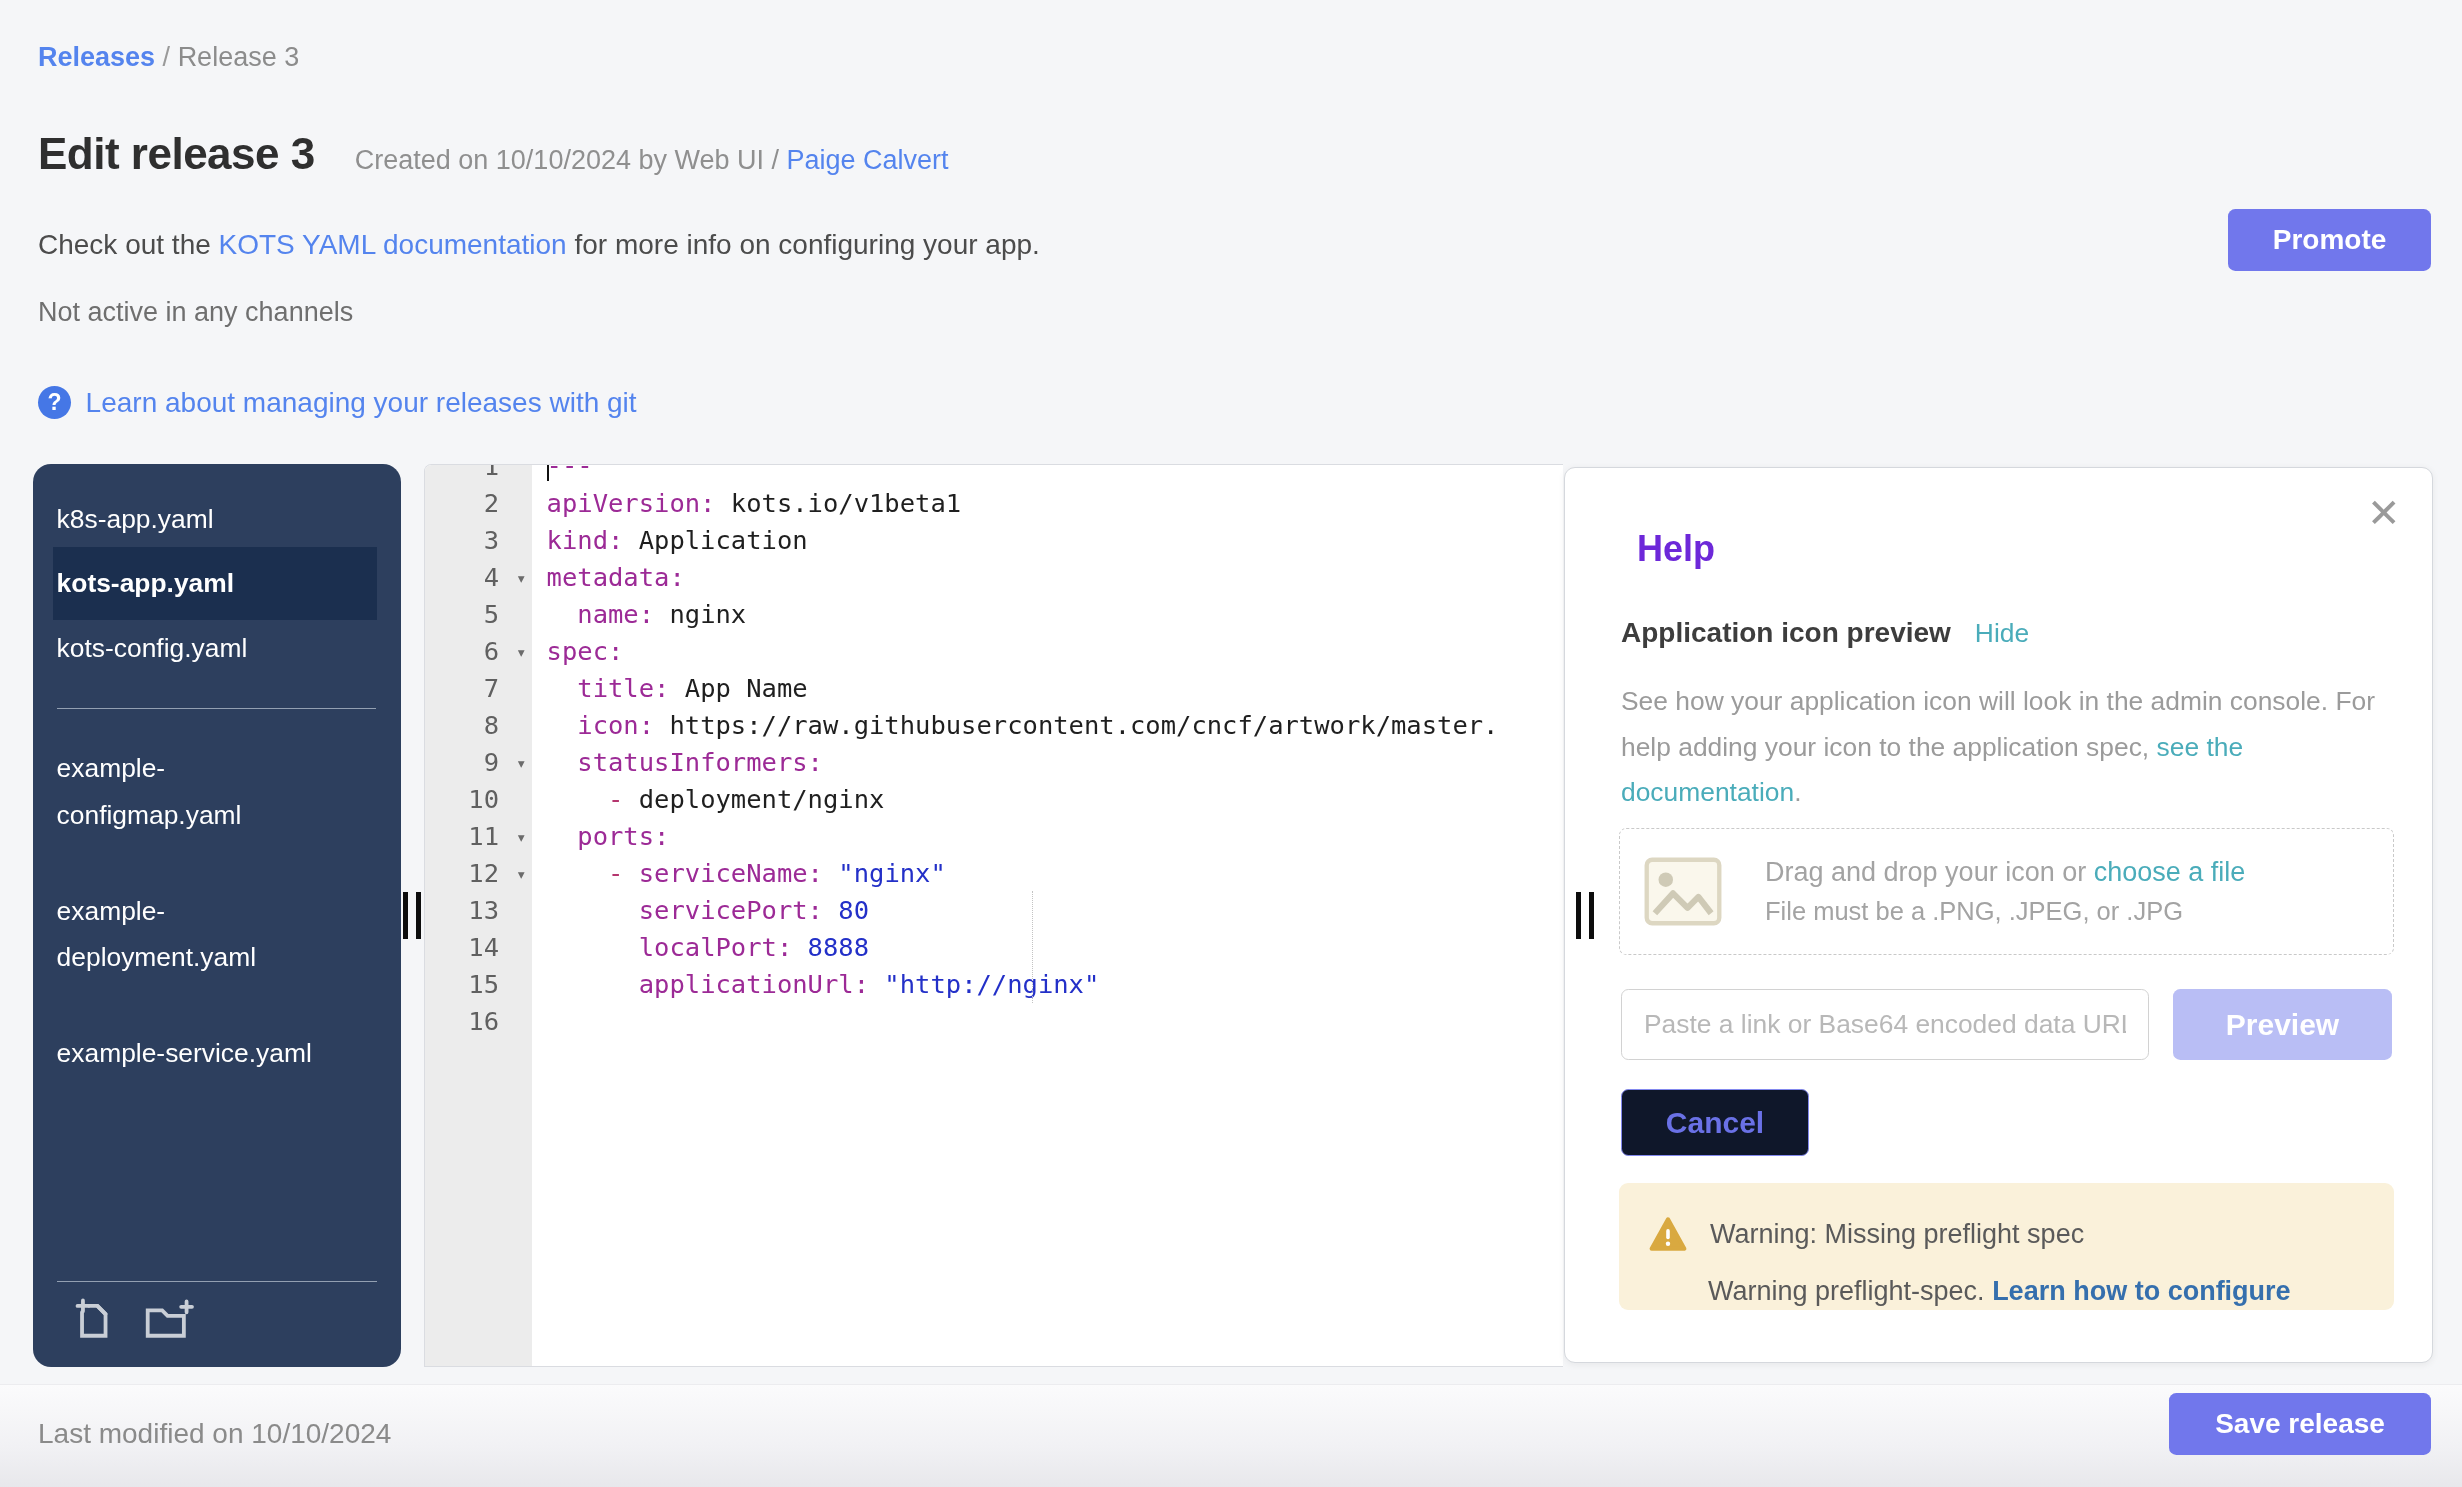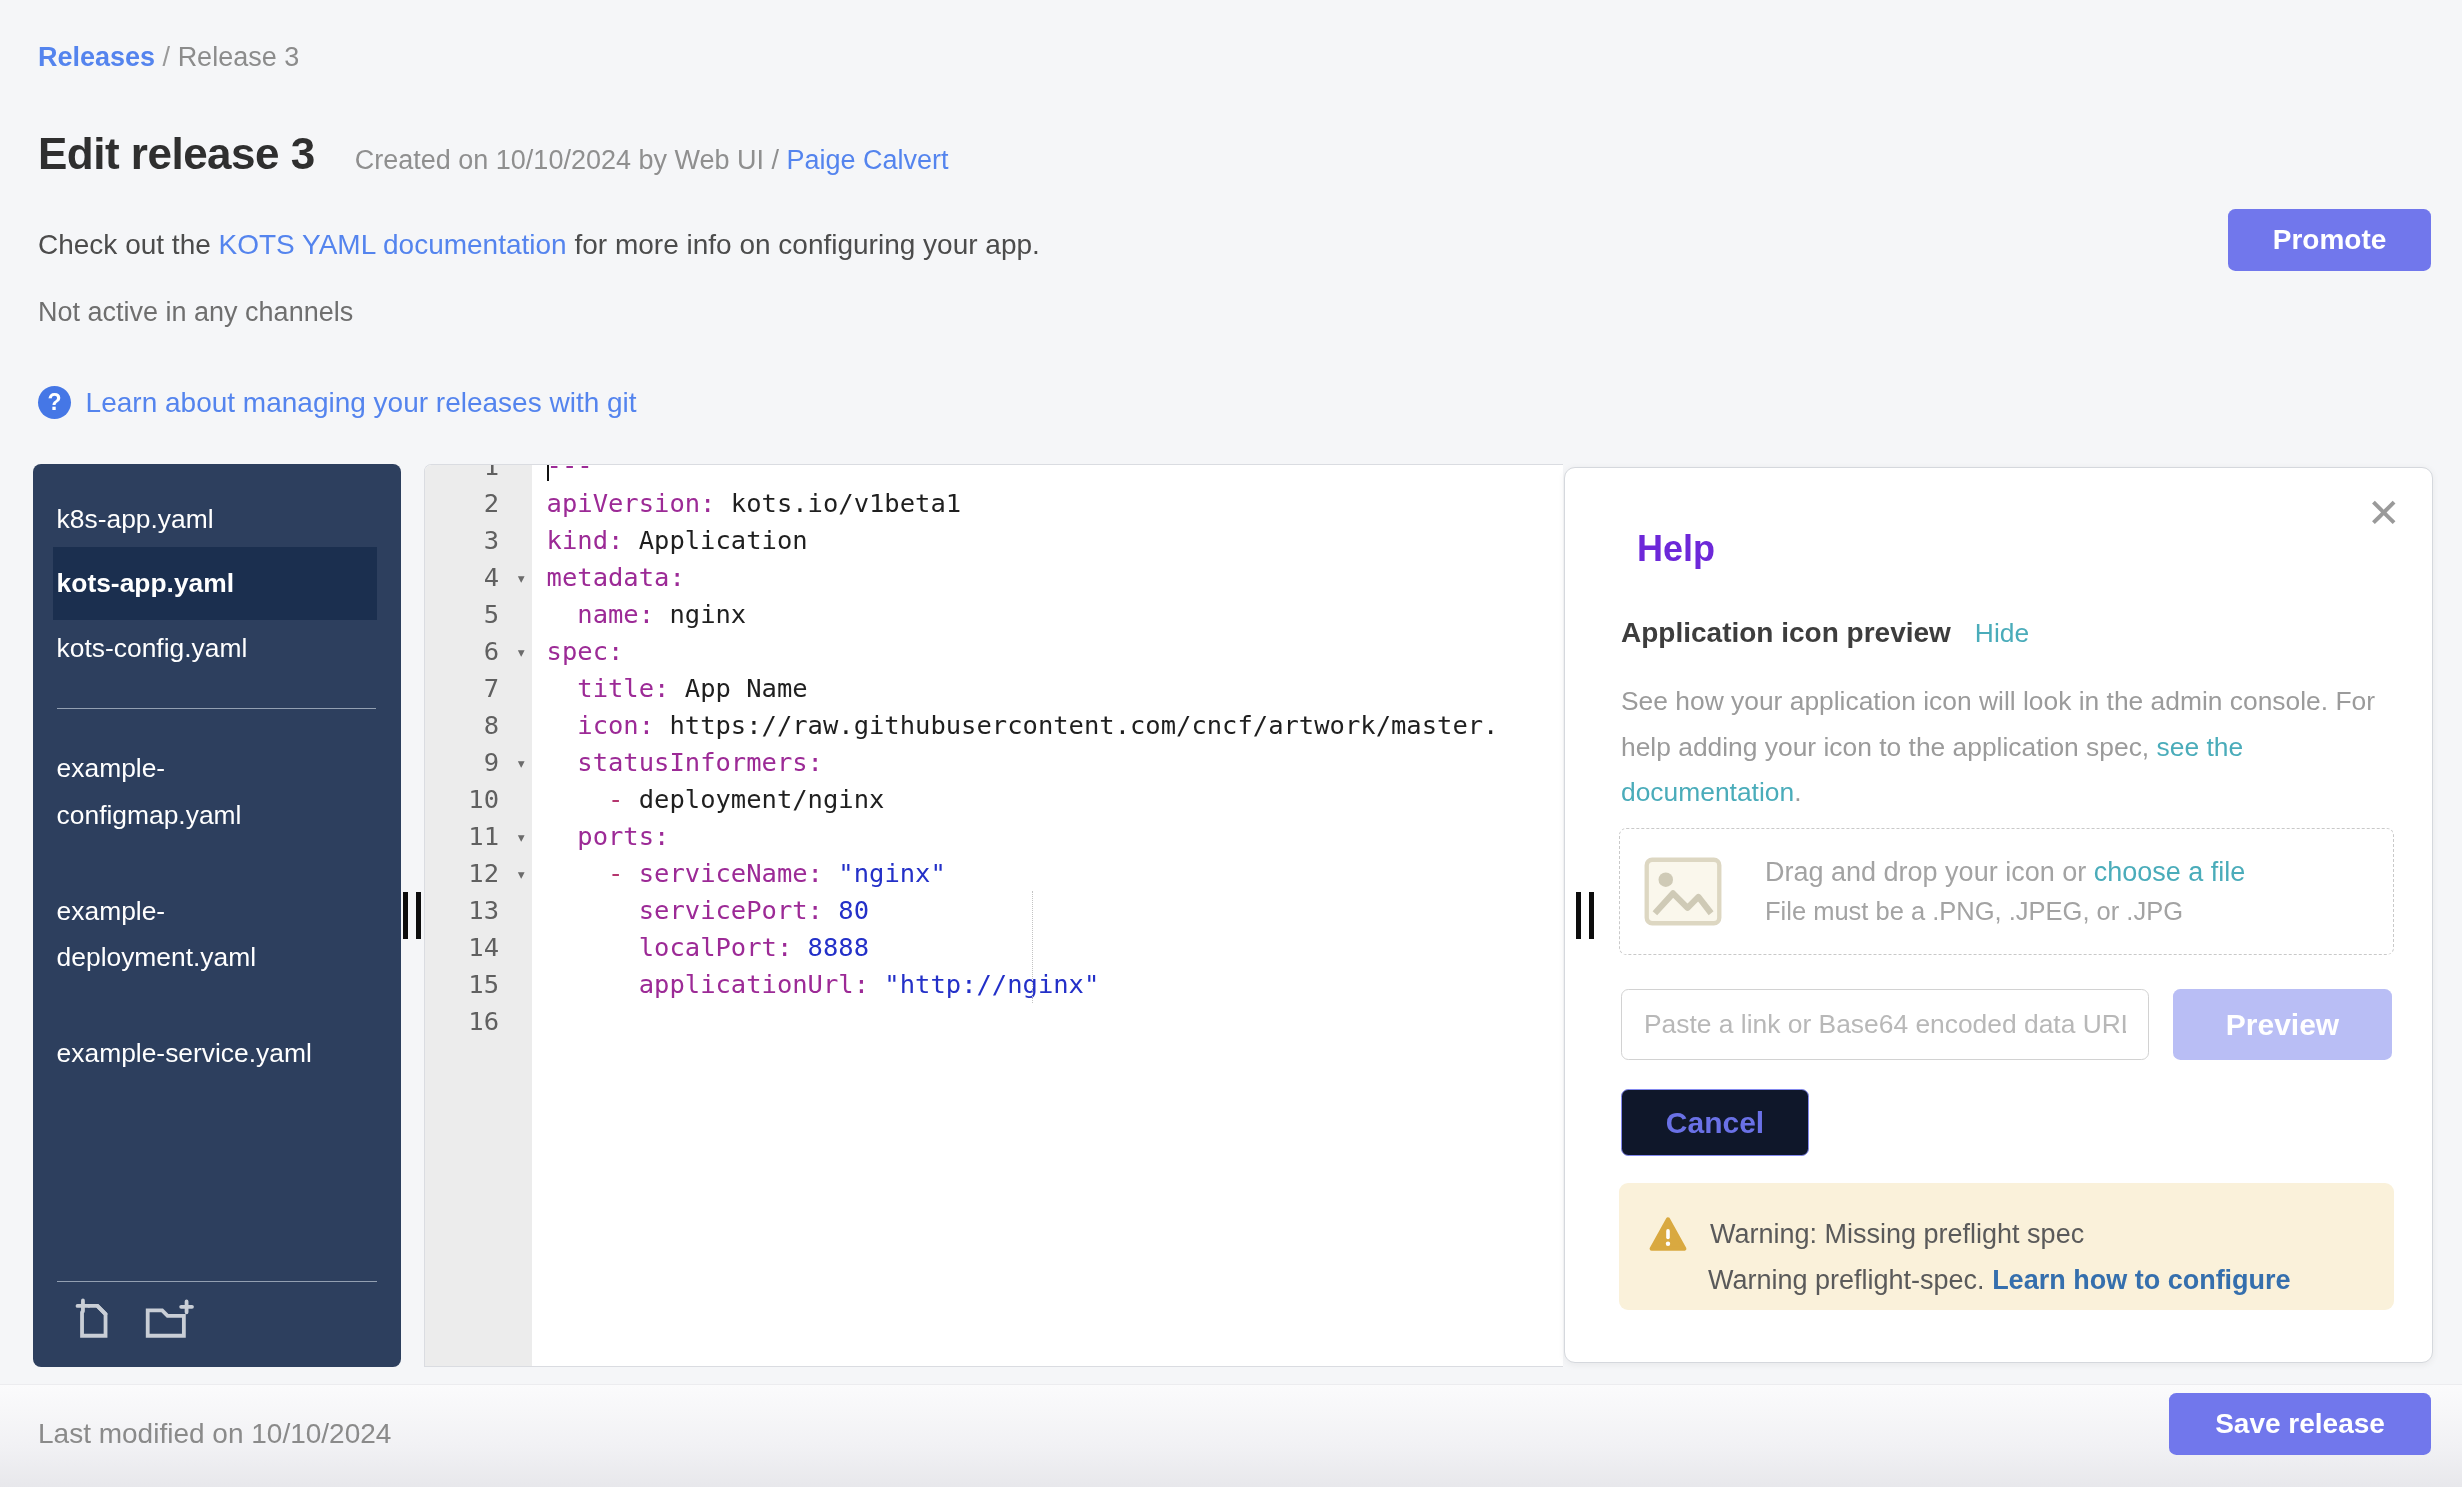--- a/index.html
+++ b/index.html
@@ -27,21 +27,21 @@
 
   .channels-status{position:absolute;left:38px;top:297px;font-size:27px;color:#6f6f6f;}
 
   .git-row{position:absolute;left:38px;top:386px;display:flex;align-items:center;gap:14.6px;}
   .q-icon{width:33px;height:33px;border-radius:50%;background:#4577e6;color:#fff;font-size:23px;
         font-weight:bold;display:flex;align-items:center;justify-content:center;}
   .git-link{font-size:28px;color:#5484ee;}
 
   
   .filetree{position:absolute;left:33px;top:464px;width:368px;height:903px;background:#2d3f5e;
-        border-radius:8px;color:#fff;box-sizing:border-box;padding-top:27px;}
+        border-radius:18px;color:#fff;box-sizing:border-box;padding-top:27px;}
   .filetree ul{list-style:none;margin:0;padding:0;font-size:26.4px;}
   .filetree li{margin:0 24px 0 20px;padding:12.7px 0 12.7px 3.6px;cursor:pointer;}
   .filetree li.selected{background:#1b2f4f;padding-top:21px;padding-bottom:21px;font-weight:bold;}
   .tree-divider{border-top:1.8px solid #93a0b2;margin:31px 25.5px 24px 24px;}
   .filetree ul.examples li{margin-bottom:24px;line-height:1.76;width:287px;overflow-wrap:break-word;}
   .tree-footer{position:absolute;left:24px;right:24px;bottom:14.6px;border-top:1.8px solid #93a0b2;
         padding:14.6px 0 9px 16.4px;display:flex;gap:22px;}
   .tree-footer svg{cursor:pointer;}
 
   
@@ -95,21 +95,21 @@
   .preview-btn{width:219px;height:71px;background:#b9bef5;border:none;border-radius:7.3px;color:#fff;
         font-size:30px;font-weight:bold;font-family:"Liberation Sans",sans-serif;cursor:pointer;}
 
   .cancel-btn{position:absolute;left:56px;top:621px;width:188px;height:67px;background:#0f172a;
         border:1.8px solid #8389ee;border-radius:7.3px;color:#6a71e6;font-size:30px;font-weight:bold;
         font-family:"Liberation Sans",sans-serif;cursor:pointer;}
 
   .warning-box{position:absolute;left:54px;top:715px;width:775px;height:127px;background:#faf1da;
         border-radius:9px;box-sizing:border-box;padding:33px 27px 0 29px;overflow:hidden;}
   .warn-row1{display:flex;align-items:center;gap:22px;font-size:27px;color:#5a5a5a;}
-  .warn-row2{margin-top:13px;margin-left:60px;font-size:27px;color:#5a5a5a;}
+  .warn-row2{margin-top:24px;margin-left:60px;font-size:27px;color:#5a5a5a;}
   .warn-row2 a{color:#356fad;font-weight:600;}
 
   
   .footer{position:absolute;left:0;top:1384px;width:2462px;height:104px;
         background:linear-gradient(180deg,#fbfbfc 0%,#f1f1f4 60%,#e7e7eb 100%);border-top:0.9px solid #ececef;}
   .last-modified{position:absolute;left:38px;top:33px;font-size:28px;color:#8a8a8a;}
   .save-btn{position:absolute;top:8.2px;right:31px;width:262px;height:62px;background:#7177ec;border:none;
         border-radius:7.3px;color:#fff;font-size:28px;font-weight:bold;font-family:"Liberation Sans",sans-serif;cursor:pointer;}
 </style>
 </head>

